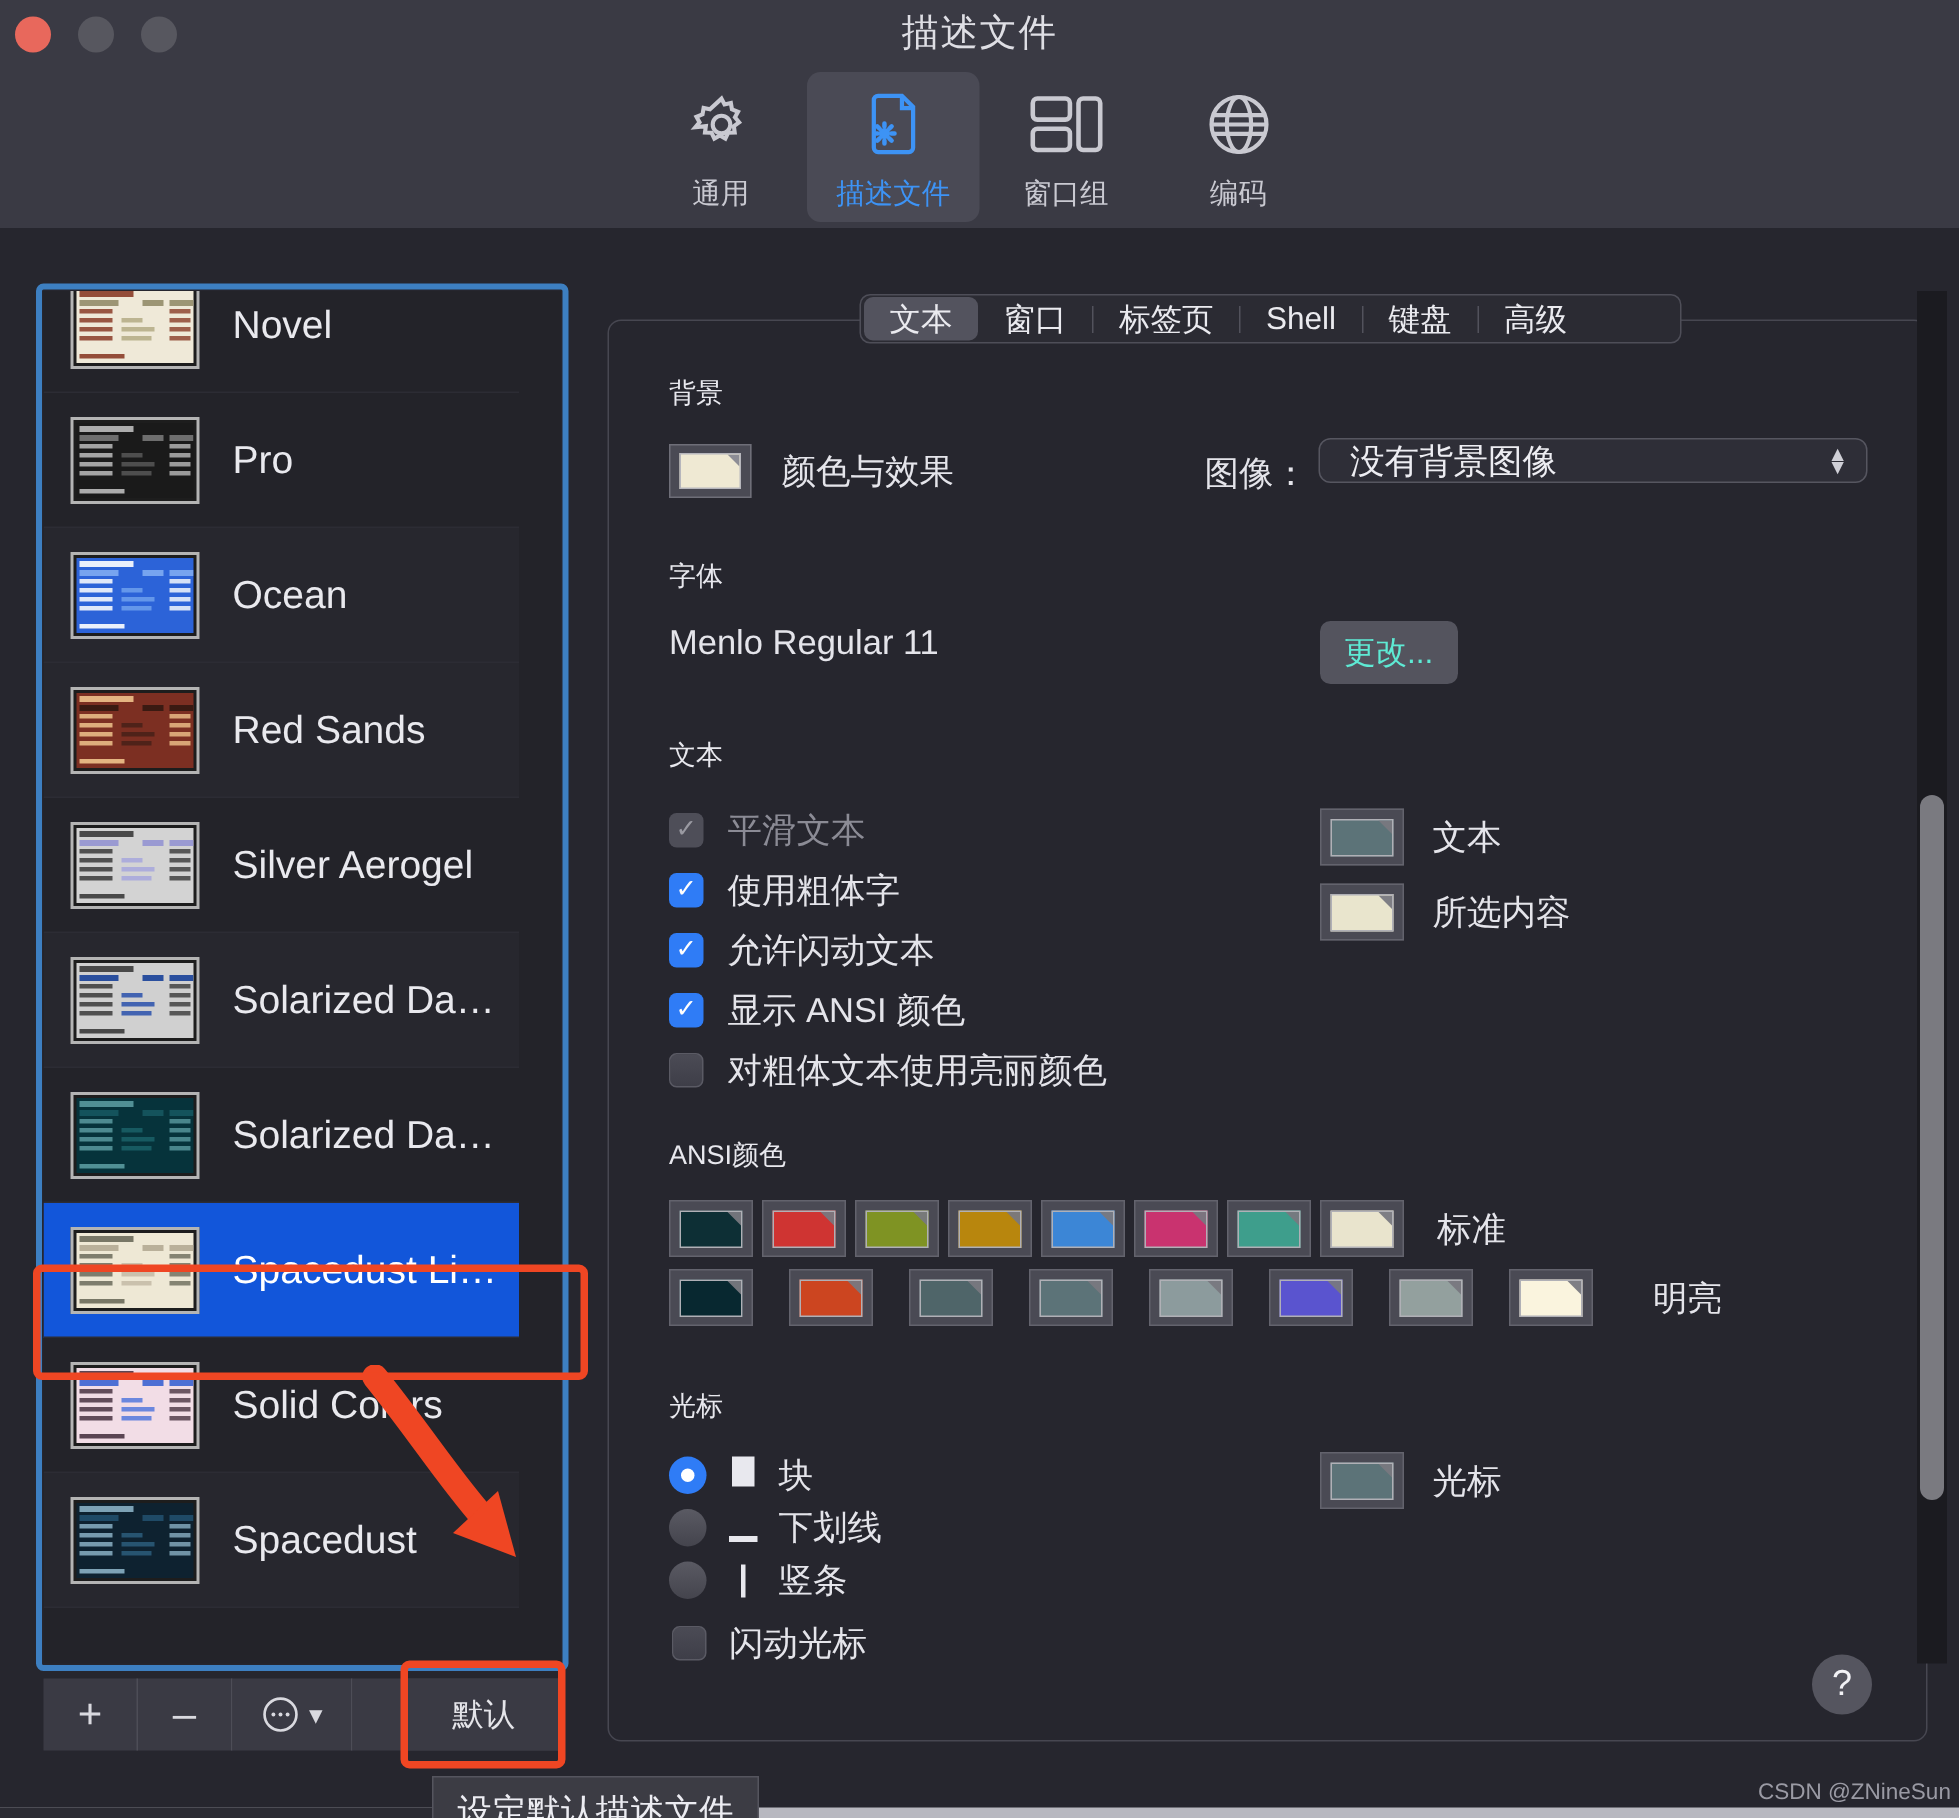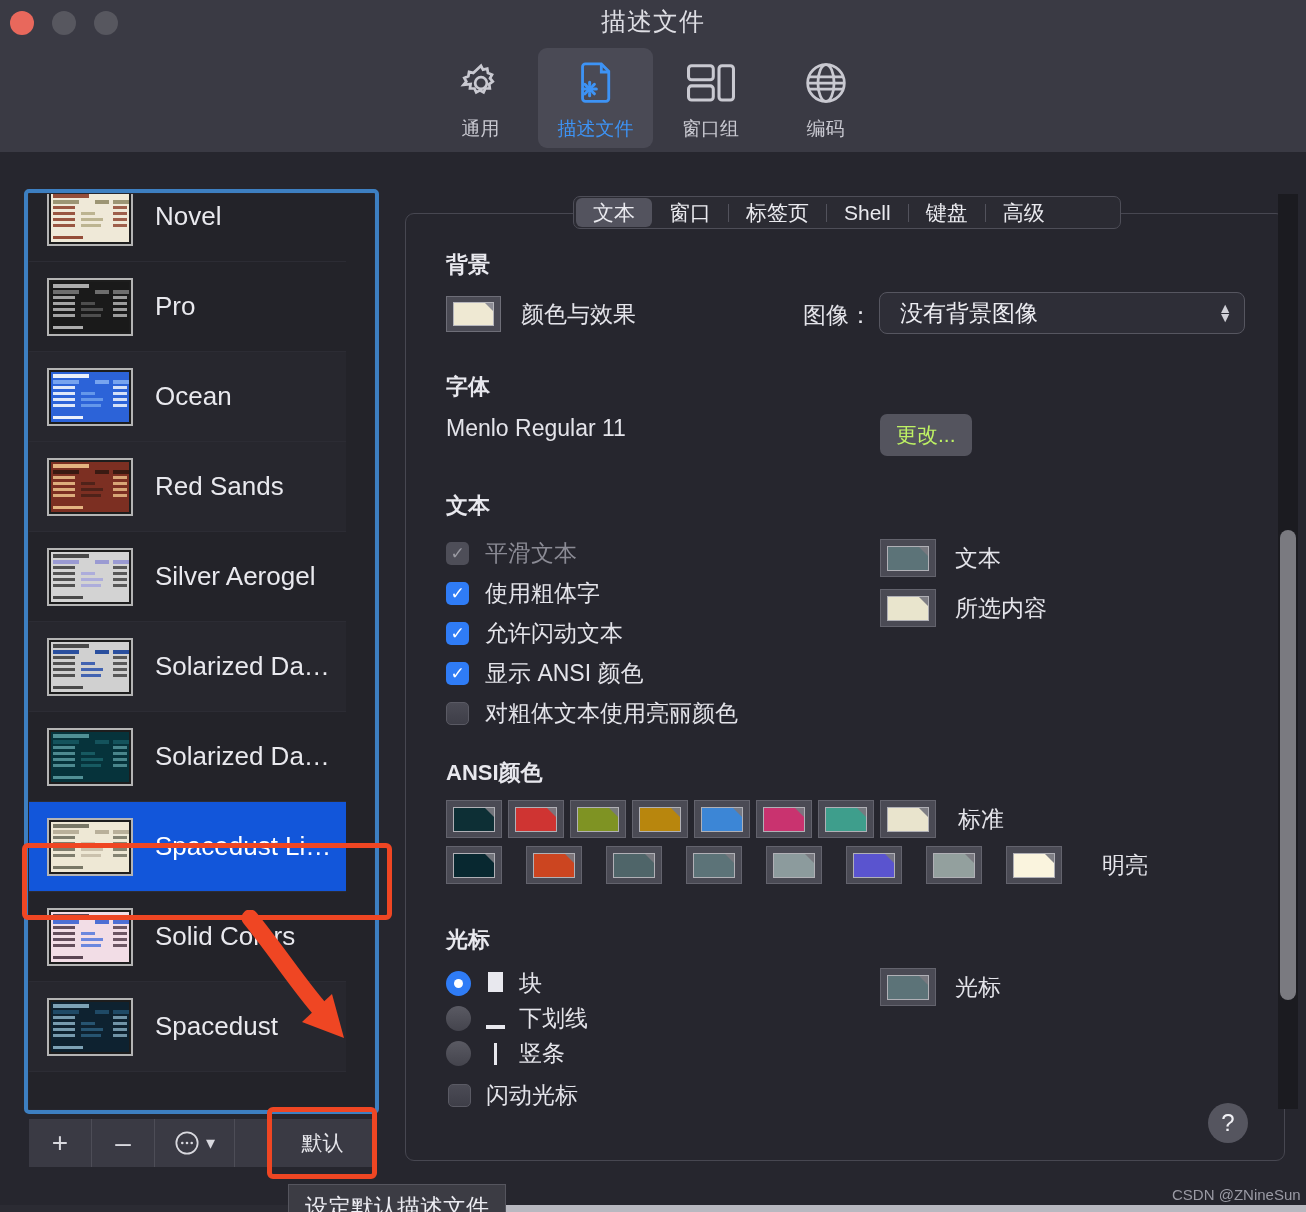--- a/index.html
+++ b/index.html
@@ -121,21 +121,21 @@
     position:relative;
   }
   .tab.active { background:#53535e; }
   .tab-sep { width:1px; height:18px; background:#52525c; }
 
   .panel {
     position:absolute; left:405px; top:213px; width:880px; height:948px;
     border:1px solid #474751; border-radius:9px; background:#26262e;
   }
 
-  .sect-title { font-size:22px; color:#e8e8ee; font-weight:bold; }
+  .sect-title { font-size:18px; color:#e8e8ee; font-weight:normal; }
   .lbl { font-size:23px; color:#e4e4ea; }
   .lbl-dim { font-size:23px; color:#8b8b95; }
 
   
   .well {
     width:55px; height:36px; border:1px solid #6e6e78; background:#4a4a54;
     display:flex; align-items:center; justify-content:center;
   }
   .well-in { width:41px; height:24px; border:1px solid #b6b6bc; position:relative; overflow:hidden; }
   .well-in::after {
@@ -157,27 +157,27 @@
   .rdo {
     width:25px; height:25px; border-radius:50%; flex:0 0 auto;
     display:flex; align-items:center; justify-content:center;
   }
   .rdo.on { background:#2f7cf6; }
   .rdo.on::after { content:""; width:9px; height:9px; border-radius:50%; background:#fff; }
   .rdo.off { background:linear-gradient(#5a5a63,#44444d); }
 
   
   .select {
-    height:42px; border:1px solid #565660; border-radius:8px; background:#2e2e37;
+    height:30px; border:1px solid #565660; border-radius:8px; background:#2e2e37;
     display:flex; align-items:center; padding:0 12px 0 20px; color:#ededf2; font-size:23px;
   }
   .chev { margin-left:auto; font-size:14px; line-height:9px; color:#cfcfd6; text-align:center; }
 
   .btn-gray {
-    background:#54545e; border-radius:7px; color:#bef264; font-size:21px;
+    background:#54545e; border-radius:7px; color:#5eead4; font-size:21px;
     padding:7px 16px; display:inline-flex; align-items:center;
   }
 
   .swatch {
     width:56px; height:38px; background:#4a4a54; border:1px solid #63636d;
     display:flex; align-items:center; justify-content:center;
   }
   .swatch-in { width:42px; height:25px; border:1px solid #b0b0b6; position:relative; overflow:hidden; }
   .swatch-in::after {
     content:""; position:absolute; right:0; top:0;

